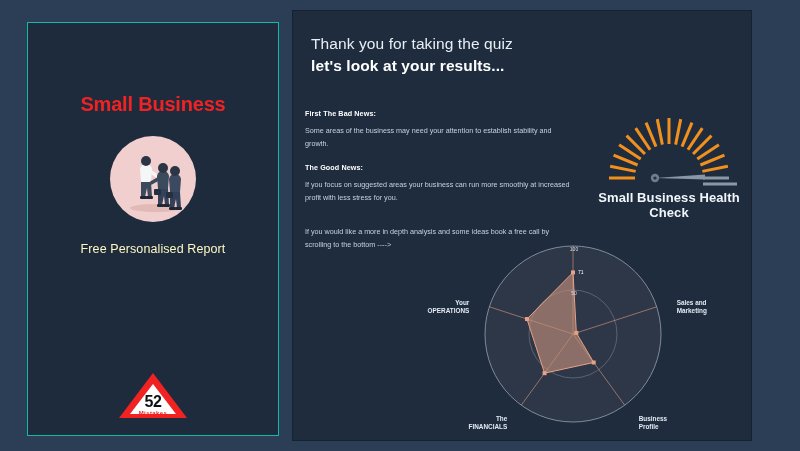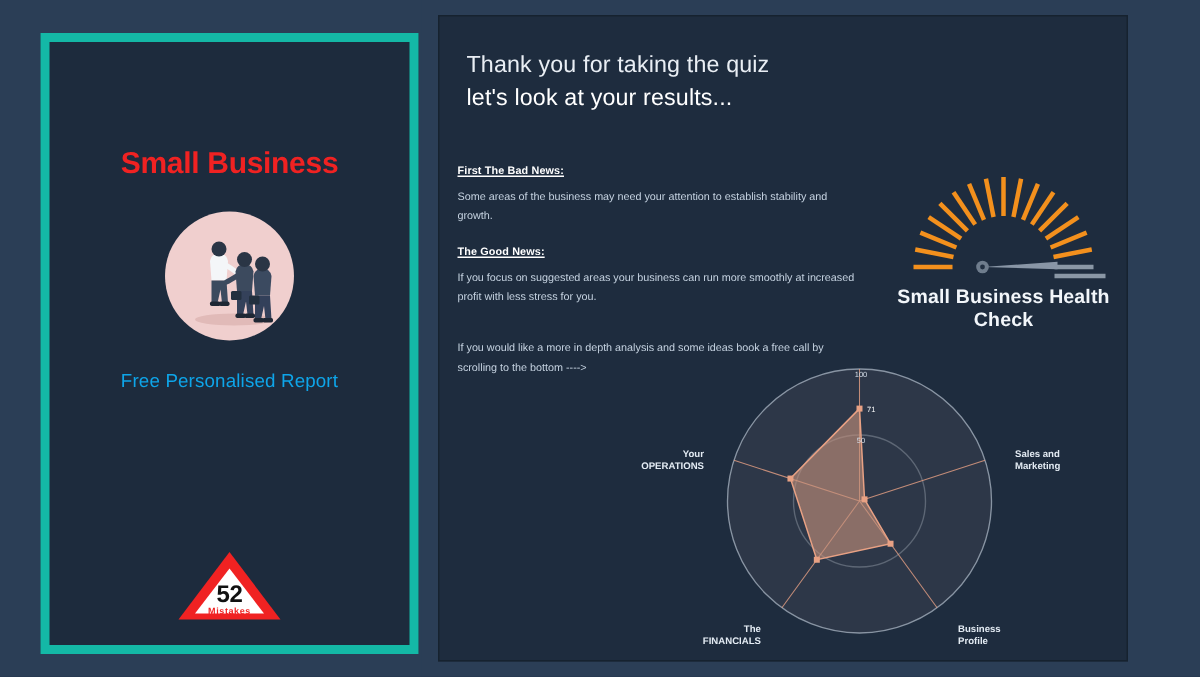--- a/index.html
+++ b/index.html
@@ -17,21 +17,21 @@
   }
 
   
   .cover-panel {
     position: absolute;
     left: 27px;
     top: 22px;
     width: 252px;
     height: 414px;
     background: #1d2b3d;
-    border: 6px solid #14b8a6;
+    border: 1px solid #14b8a6;
     box-sizing: border-box;
     display: flex;
     flex-direction: column;
     align-items: center;
   }
   .cover-title {
     margin-top: 68px;
     width: 210px;
     text-align: center;
     color: #f02222;
@@ -51,21 +51,21 @@
     left: 0; top: 0;
     width: 86px; height: 86px;
     border-radius: 50%;
     background: #f0cfce;
   }
   .cover-illus svg { position: absolute; left: 0; top: 0; }
   .cover-subtitle {
     margin-top: 20px;
     width: 220px;
     text-align: center;
-    color: #0ea5e9;
+    color: #fef9c3;
     font-size: 12.5px;
     letter-spacing: 0.1px;
   }
   .cover-spacer { flex: 1 1 auto; }
   .cover-logo {
     margin-bottom: 14px;
     width: 72px;
     height: 50px;
     position: relative;
   }
@@ -109,39 +109,38 @@
     padding: 24px 0 0 18px;
   }
   .head-line1 {
     color: #e9eef4;
     font-size: 15.5px;
     letter-spacing: 0.1px;
   }
   .head-line2 {
     color: #ffffff;
     font-size: 15.5px;
-    font-weight: normal;
+    font-weight: bold;
     margin-top: 4px;
     letter-spacing: 0.1px;
   }
 
   .body-col {
     position: absolute;
     left: 12px;
     top: 98px;
     width: 272px;
     color: #cfdae6;
   }
   .body-head {
     color: #ffffff;
     font-size: 7.2px;
     font-weight: bold;
     letter-spacing: 0.1px;
     margin-bottom: 7px;
-    text-decoration: underline;
   }
   .body-text {
     color: #c5d2e0;
     font-size: 7.2px;
     line-height: 1.75;
     margin-bottom: 13px;
   }
   .body-text.last { margin-top: 22px; }
 
   

